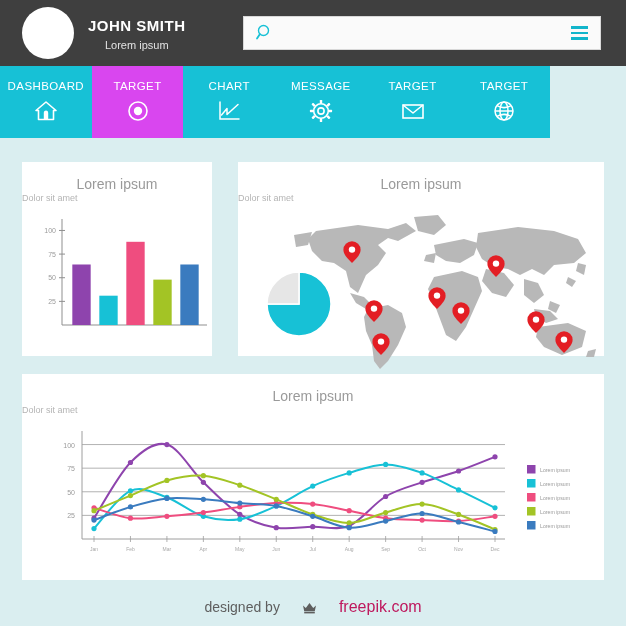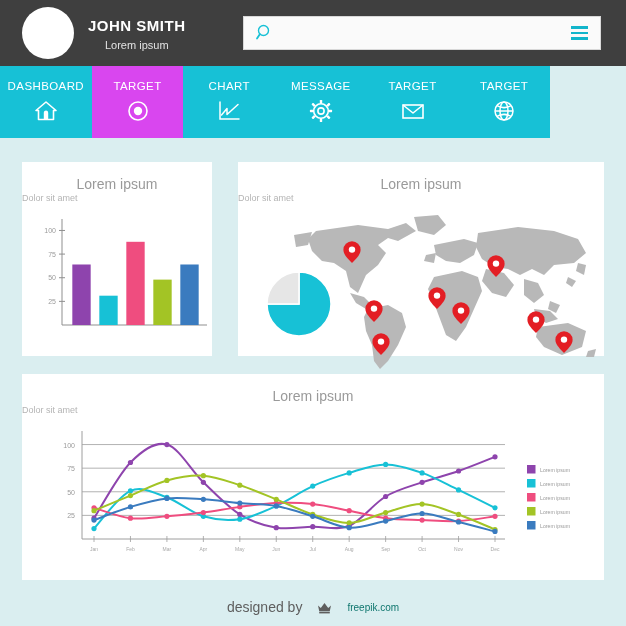--- a/index.html
+++ b/index.html
@@ -69,24 +69,24 @@
 
   .panel-title {
     text-align: center; color: #9a9a9a;
     font-size: 14px; font-weight: normal; padding-top: 14px;
   }
   .panel-sub { text-align: left; color: #b4b4b4; font-size: 9px; margin-top: 1px; }
 
   
   .footer {
     position: absolute; left: 0; top: 588px; width: 626px; height: 38px;
-    display: flex; align-items: center; justify-content: center; gap: 15px;
+    display: flex; align-items: center; justify-content: center; gap: 22px;
   }
   .footer-text { color: #5e5e5e; font-size: 14px; }
-  .footer-brand { color: #0f766e; font-size: 10px; }
+  .footer-brand { color: #be185d; font-size: 16px; }
 
   svg { display: block; overflow: visible; }
   .axis-label { fill: #9b9b9b; font-size: 7px; font-family: "Liberation Sans", sans-serif; }
   .mon-label { fill: #a8a8a8; font-size: 5px; font-family: "Liberation Sans", sans-serif; }
   .legend-text { fill: #9a9a9a; font-size: 5.2px; font-family: "Liberation Sans", sans-serif; }
 </style>
 </head>
 <body>
 
 <div id="app">

